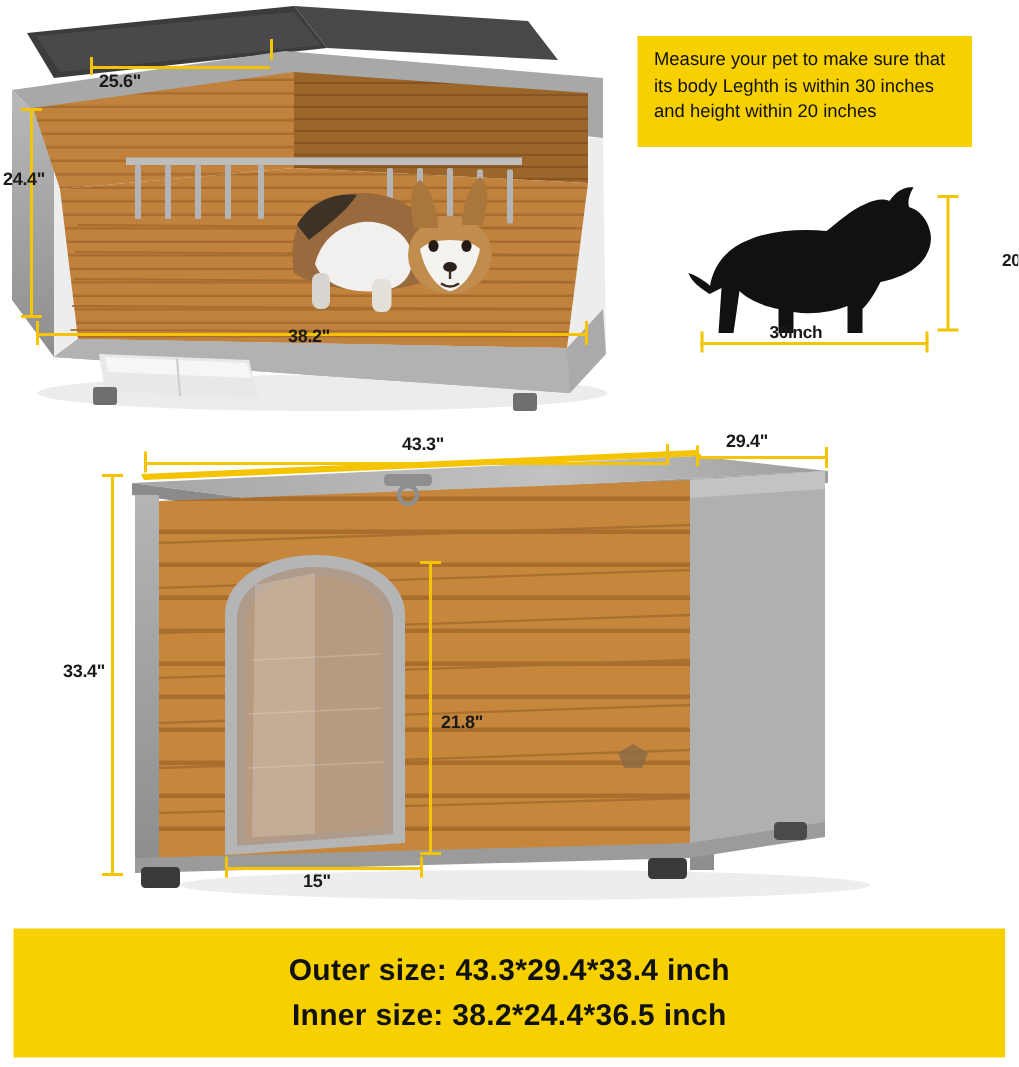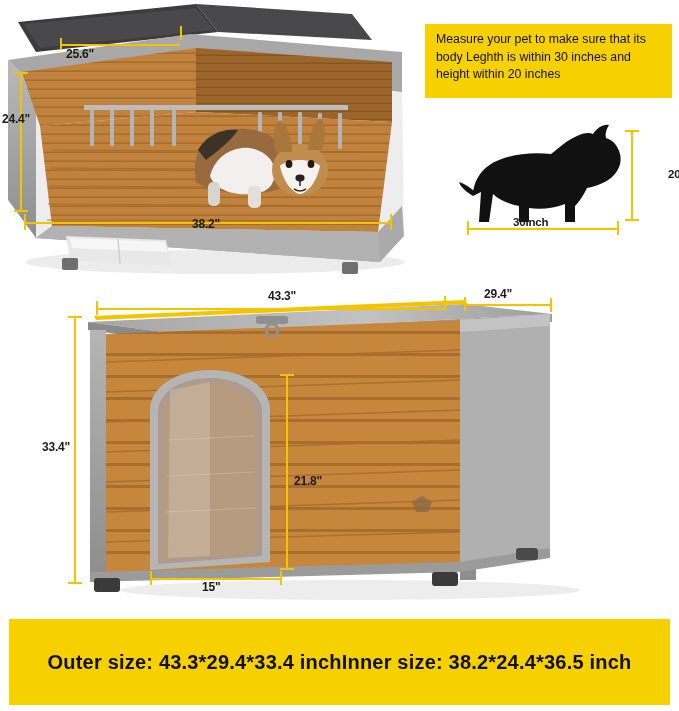--- a/index.html
+++ b/index.html
@@ -32,21 +32,21 @@
     position: absolute;
     left: 0; top: 0;
     width: 430px; height: 285px;
     overflow: hidden;
   }
 
   
   #callout {
     position: absolute;
     left: 425px; top: 24px;
-    width: 247px; height: 74px;
+    width: 223px; height: 74px;
     background: #f7d000;
     padding: 7px 9px 6px 11px;
   }
   #callout p {
     margin: 0;
     font-size: 12.3px;
     line-height: 17.5px;
     color: #111;
     font-weight: 400;
   }
@@ -65,21 +65,21 @@
     width: 570px; height: 320px;
   }
 
   
   #banner {
     position: absolute;
     left: 9px; top: 619px;
     width: 661px; height: 86px;
     background: #f7d000;
     display: flex;
-    flex-direction: row;
+    flex-direction: column;
     align-items: center;
     justify-content: center;
   }
   #banner div {
     font-size: 20px;
     font-weight: 700;
     color: #111;
     line-height: 30px;
     letter-spacing: 0.2px;
   }

